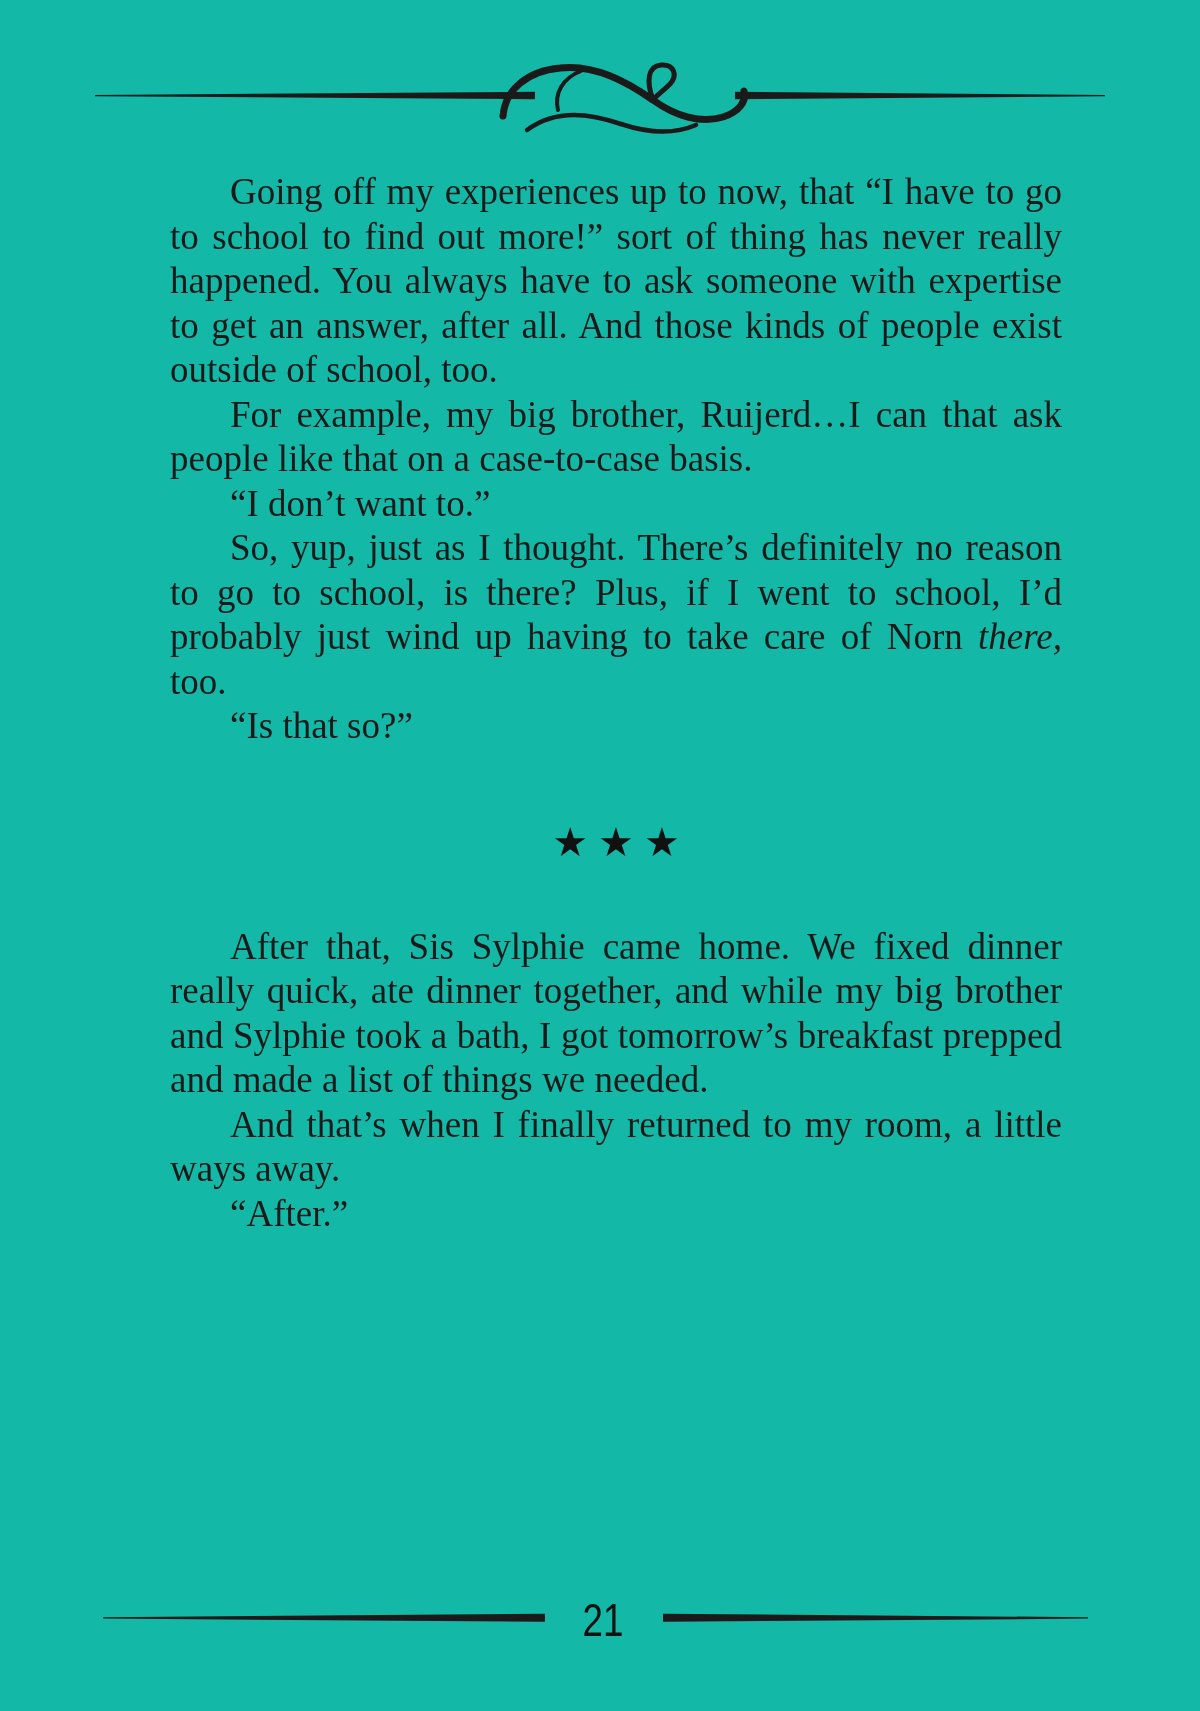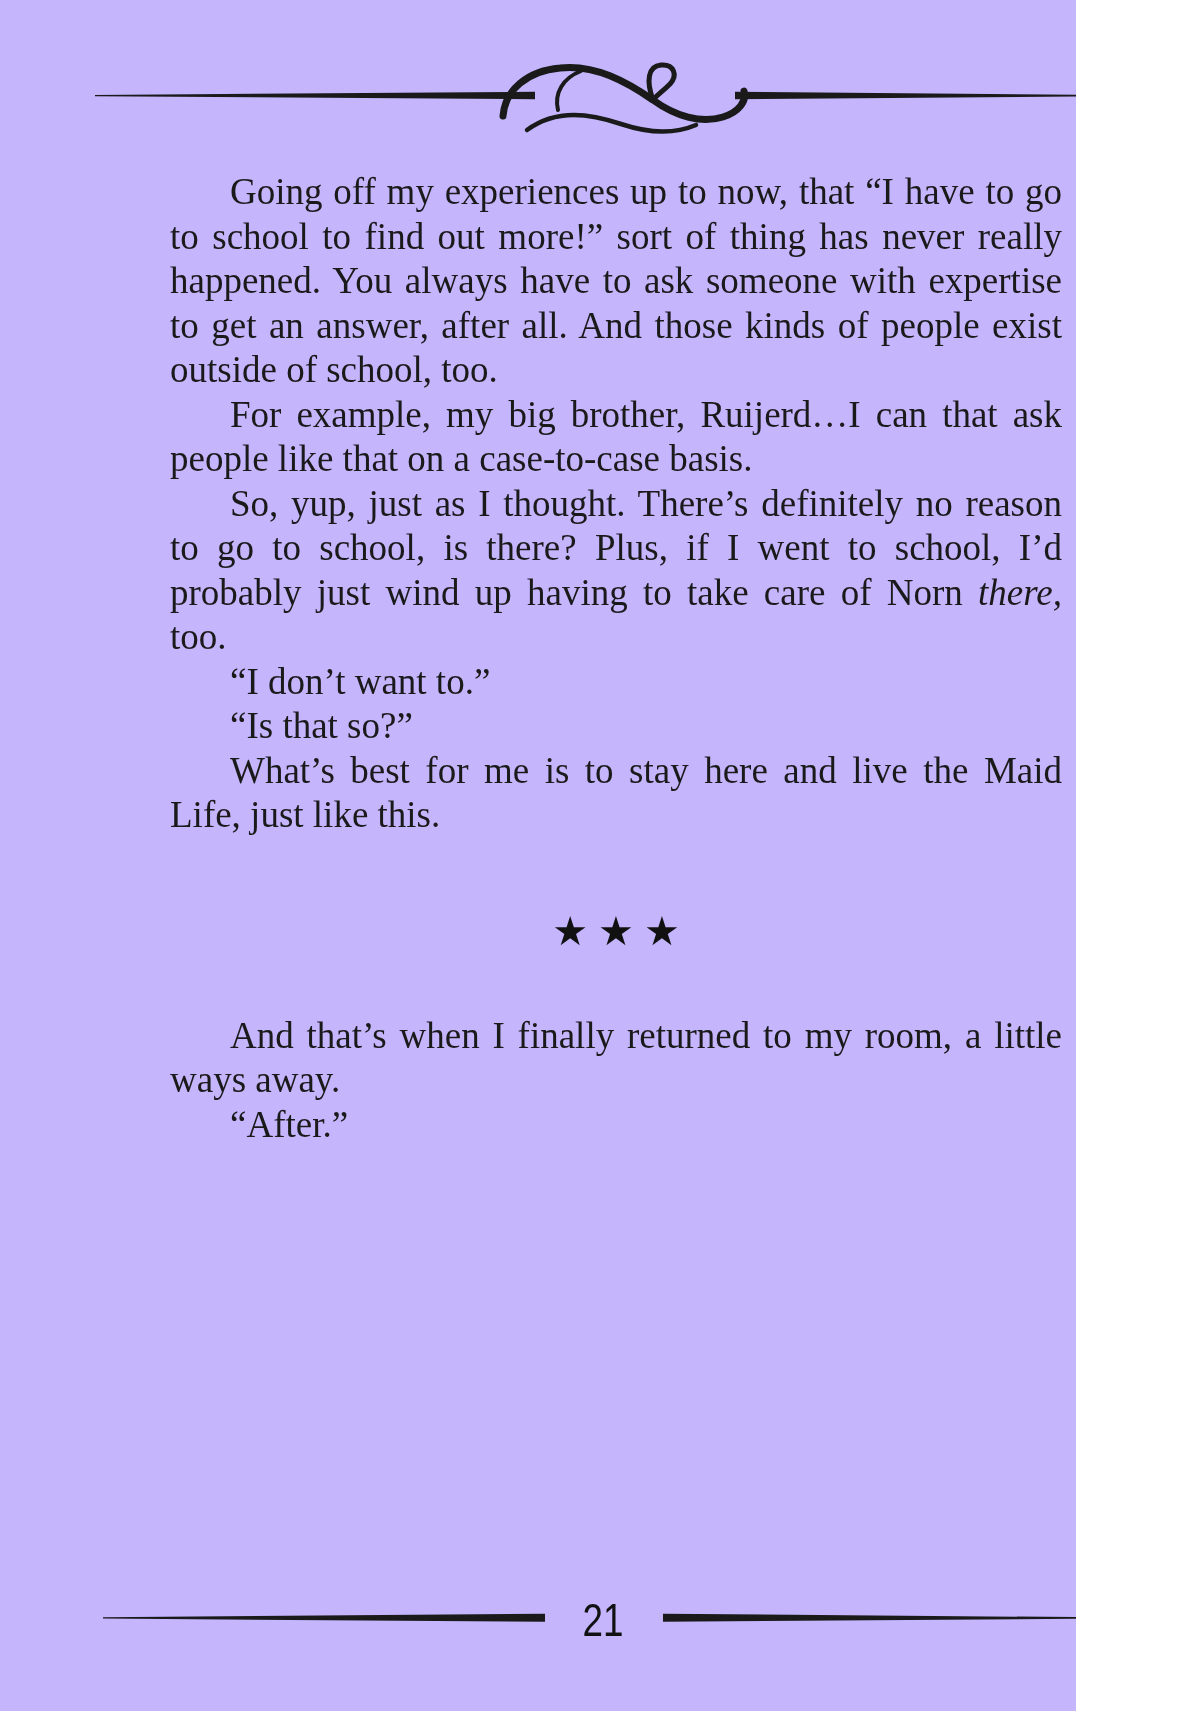--- a/index.html
+++ b/index.html
@@ -1,20 +1,20 @@
 <!DOCTYPE html>
 <html lang="en"><head>
 <meta charset="utf-8">
 <style>
   html, body { margin: 0; padding: 0; background: #ffffff; }
   .page {
     position: relative;
-    width: 1076px;
+    width: 1200px;
     height: 1711px;
-    background: #c4b5fd;
+    background: #14b8a6;
     overflow: hidden;
     color: #1a1a1a;
   }
 
   
   .header-ornament {
     position: absolute;
     left: 95px;
     top: 46px;
     width: 1010px;
@@ -94,27 +94,27 @@
       <path class="stroke" stroke-width="7" d="M408,70 C410,44 432,25 465,22 C500,18 532,36 558,54 C580,70 606,78 628,71 C644,66 652,55 649,45"></path>
       <path class="stroke" stroke-width="5" d="M558,54 C551,35 553,20 566,19 C579,18 583,29 575,38 C567,46 561,50 558,54"></path>
       <path class="stroke" stroke-width="4.5" d="M432,84 C462,62 496,68 526,78 C553,87 580,88 601,79"></path>
       <path class="stroke" stroke-width="4" d="M486,25 C468,32 459,47 463,64"></path>
     </svg>
   </div>
 
   <main class="body-col">
     <p class="para">Going off my experiences up to now, that “I have to go to school to find out more!” sort of thing has never really happened. You always have to ask someone with expertise to get an answer, after all. And those kinds of people exist outside of school, too.</p>
     <p class="para">For example, my big brother, Ruijerd…I can that ask people like that on a case-to-case basis.</p>
+    <p class="para">“I don’t want to.”</p>
     <p class="para"><span>So, yup, just as I thought. There’s definitely no reason to go to school, is there? Plus, if I went to school, I’d probably just wind up having to take care of Norn </span><em>there,</em><span> too.</span></p>
-    <p class="para">“I don’t want to.”</p>
     <p class="para">“Is that so?”</p>
-    <p class="para">What’s best for me is to stay here and live the Maid Life, just like this.</p>
 
     <div class="scene-break">★★★</div>
 
+    <p class="para">After that, Sis Sylphie came home. We fixed dinner really quick, ate dinner together, and while my big brother and Sylphie took a bath, I got tomorrow’s breakfast prepped and made a list of things we needed.</p>
     <p class="para">And that’s when I finally returned to my room, a little ways away.</p>
     <p class="para">“After.”</p>
   </main>
 
   <div class="footer-rule left">
     <svg viewBox="0 0 442 12">
       <polygon class="ink" points="0,5.2 442,1.8 442,9.8 0,6.6"></polygon>
     </svg>
   </div>
 

